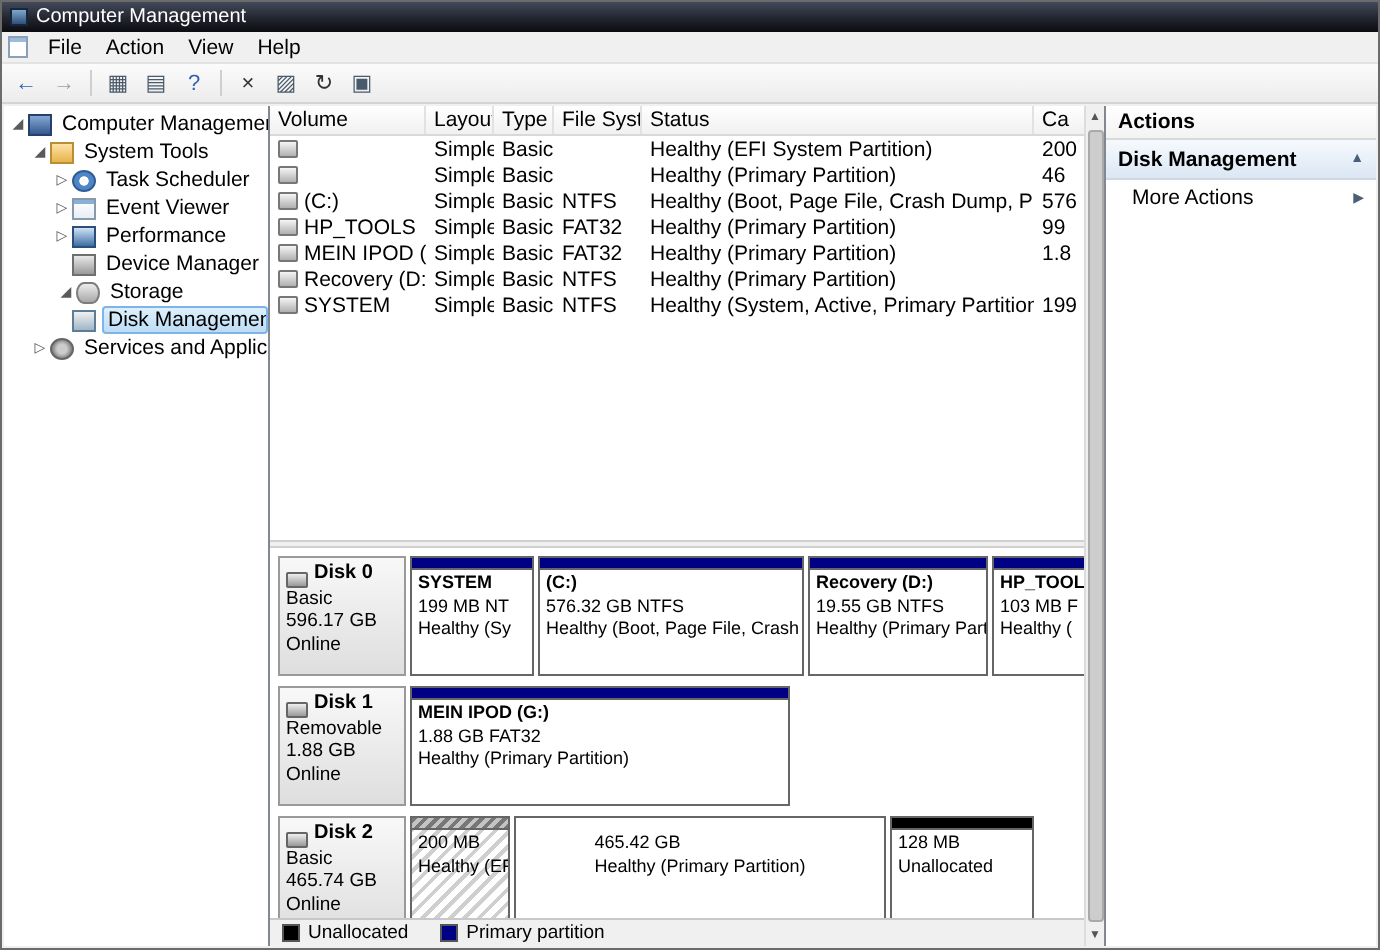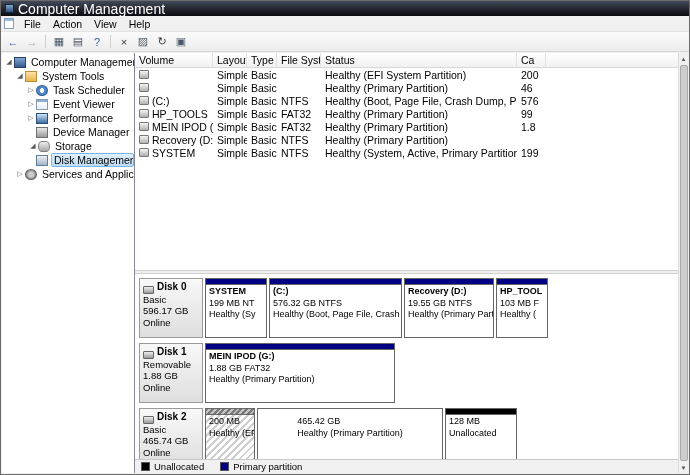--- a/index.html
+++ b/index.html
@@ -3,21 +3,21 @@
 <meta charset="utf-8">
 <style>
   *{margin:0;padding:0;box-sizing:border-box}
   html,body{width:690px;height:475px;overflow:hidden}
   body{font-family:"Liberation Sans",sans-serif;background:#c8c8c8;font-size:10.5px;color:#000}
   .window{position:relative;width:690px;height:475px;background:#f0f0f0;border:1px solid #6b6b6b;overflow:hidden}
 
   
   .titlebar{height:15px;background:linear-gradient(#424a5a,#23252e 55%,#0b0c11);display:flex;align-items:center;padding:0 4px;gap:4px}
   .app-icon{width:9px;height:9px;background:linear-gradient(#7fa8cc,#2f4f7a);border:1px solid #14273d;flex:none}
-  .title{color:#fff;font-size:14px;white-space:nowrap}
+  .title{color:#fff;font-size:10px;white-space:nowrap}
   .menubar{height:16px;background:#f0f0f0;display:flex;align-items:center;border-bottom:1px solid #e3e3e3;padding-left:3px}
   .menu-doc-icon{width:10px;height:11px;background:#fff;border:1px solid #8aa0b8;box-shadow:inset 0 2px 0 #9dbcd8;margin-right:4px;flex:none}
   .menu-item{padding:1px 6px;cursor:default}
   .toolbar{height:20px;background:linear-gradient(#fbfbfb,#ececec);border-bottom:1px solid #d4d4d4;display:flex;align-items:center;padding-left:3px;gap:1px}
   .tb-btn{width:18px;height:17px;display:flex;align-items:center;justify-content:center;font-size:11px;border:1px solid transparent;border-radius:2px;cursor:default}
   .tb-sep{width:1px;height:13px;background:#cfcfcf;margin:0 3px}
 
   
   .main{position:absolute;left:1px;right:1px;top:52px;bottom:1px;display:flex;background:#fff}
   .tree-panel{width:133px;flex:none;background:#fff;border-right:1px solid #828790;padding-top:2px;overflow:hidden}
@@ -425,14 +425,25 @@
             <span>Primary partition</span>
           </span>
         </div>
       <div class="vscroll">
         <div class="scroll-arrow">▲</div>
         <div class="scroll-thumb"></div>
         <div class="scroll-arrow">▼</div>
       </div>
     </div>
 
+    <div class="actions-panel">
+      <div class="actions-title">Actions</div>
+      <div class="actions-group">
+        <span>Disk Management</span>
+        <span class="chev">▲</span>
+      </div>
+      <div class="actions-more">
+        <span>More Actions</span>
+        <span class="chev">▶</span>
+      </div>
+    </div>
   </div>
 </div>
 
 </body></html>

